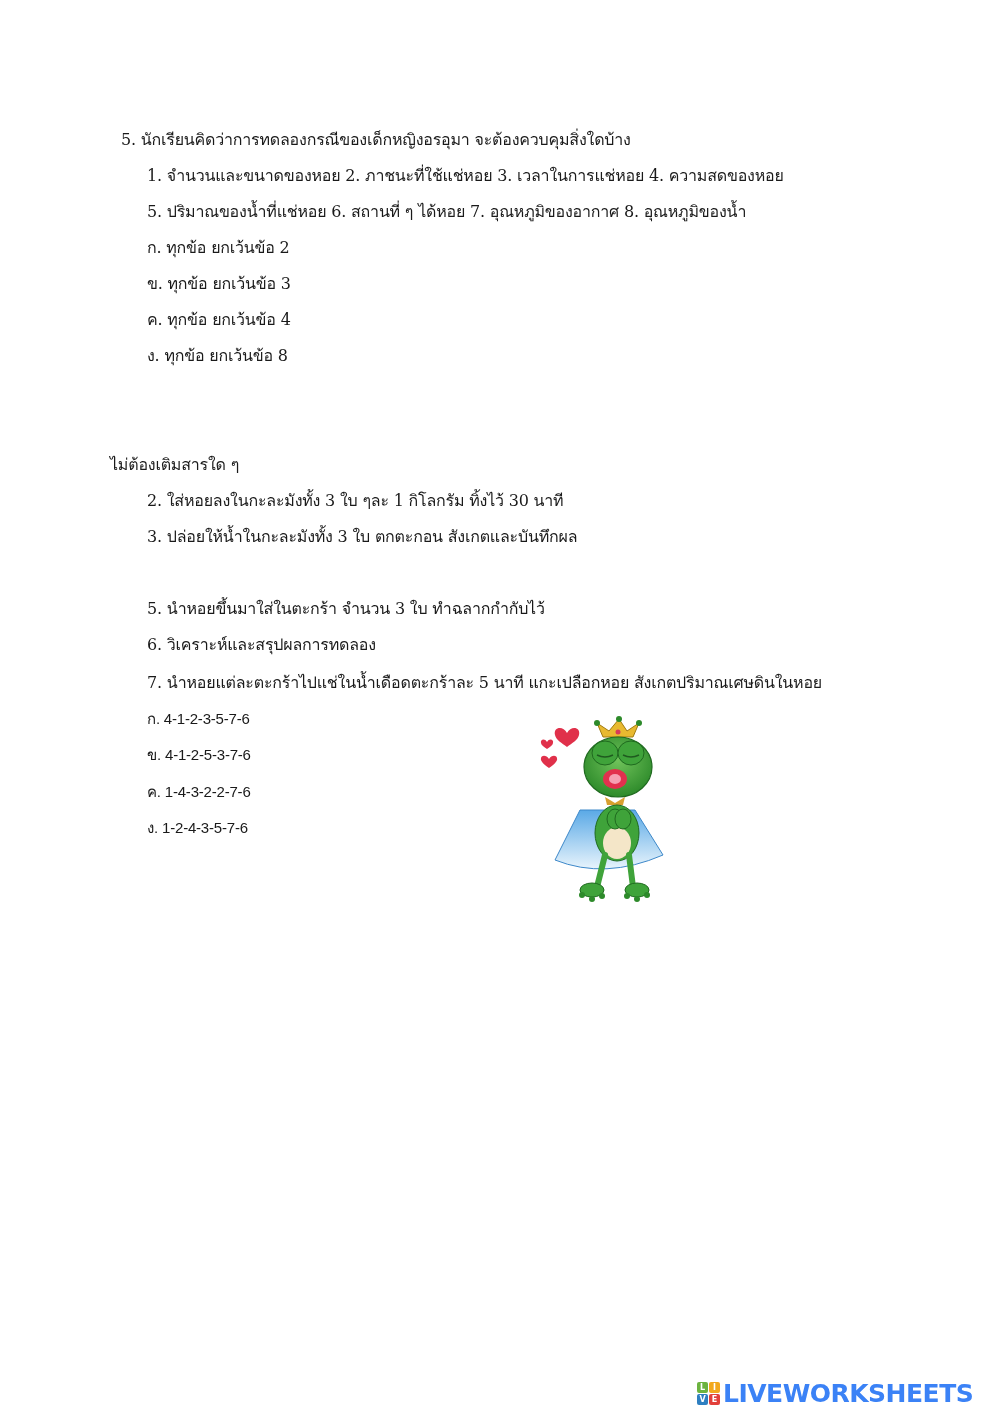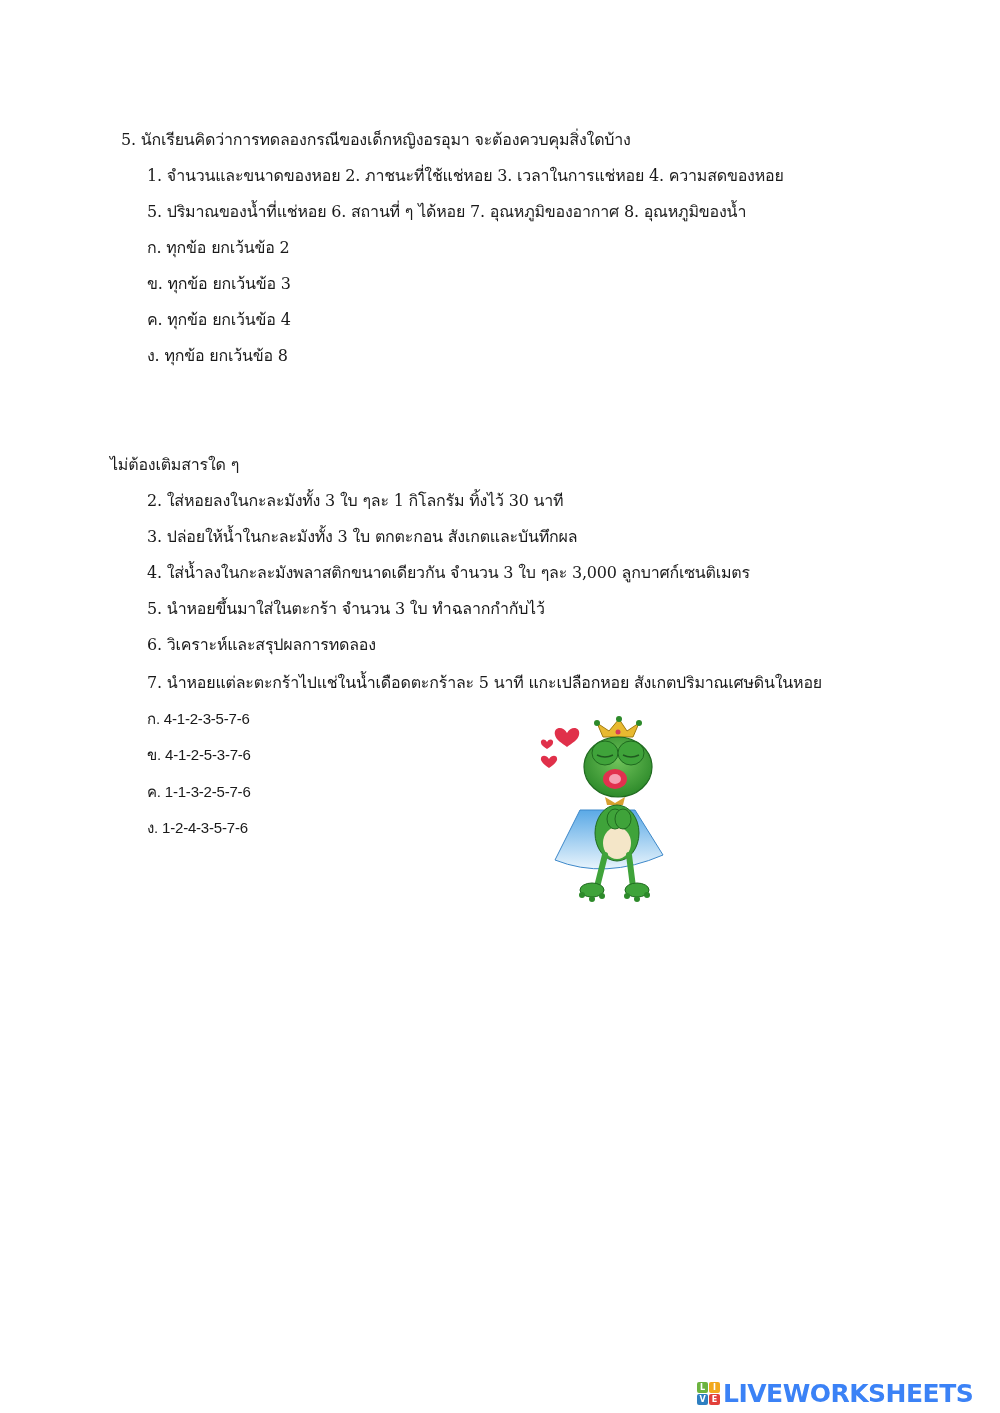--- a/index.html
+++ b/index.html
@@ -85,27 +85,26 @@
   <div class="line i" style="top:165px">1. จำนวนและขนาดของหอย  2. ภาชนะที่ใช้แช่หอย  3. เวลาในการแช่หอย  4. ความสดของหอย</div>
   <div class="line i" style="top:201px">5. ปริมาณของน้ำที่แช่หอย  6. สถานที่ ๆ ได้หอย  7. อุณหภูมิของอากาศ  8. อุณหภูมิของน้ำ</div>
   <div class="line i" style="top:237px">ก. ทุกข้อ ยกเว้นข้อ 2</div>
   <div class="line i" style="top:273px">ข. ทุกข้อ ยกเว้นข้อ 3</div>
   <div class="line i" style="top:309px">ค. ทุกข้อ ยกเว้นข้อ 4</div>
   <div class="line i" style="top:345px">ง. ทุกข้อ ยกเว้นข้อ 8</div>
 
   <div class="line wrap" style="top:454px">ไม่ต้องเติมสารใด ๆ</div>
   <div class="line i" style="top:490px">2. ใส่หอยลงในกะละมังทั้ง 3 ใบ ๆละ 1 กิโลกรัม ทิ้งไว้ 30 นาที</div>
   <div class="line i" style="top:526px">3. ปล่อยให้น้ำในกะละมังทั้ง 3 ใบ ตกตะกอน สังเกตและบันทึกผล</div>
-  <div class="line i" style="top:562px">4. ใส่น้ำลงในกะละมังพลาสติกขนาดเดียวกัน จำนวน 3 ใบ ๆละ 3,000 ลูกบาศก์เซนติเมตร</div>
   <div class="line i" style="top:598px">5. นำหอยขึ้นมาใส่ในตะกร้า จำนวน 3 ใบ ทำฉลากกำกับไว้</div>
   <div class="line i" style="top:634px">6. วิเคราะห์และสรุปผลการทดลอง</div>
   <div class="line i" style="top:672px">7. นำหอยแต่ละตะกร้าไปแช่ในน้ำเดือดตะกร้าละ 5 นาที แกะเปลือกหอย สังเกตปริมาณเศษดินในหอย</div>
   <div class="line i" style="top:708px; font-family:'Liberation Sans', sans-serif; font-size:15px;">ก. 4-1-2-3-5-7-6</div>
   <div class="line i" style="top:744px; font-family:'Liberation Sans', sans-serif; font-size:15px;">ข. 4-1-2-5-3-7-6</div>
-  <div class="line i" style="top:781px; font-family:'Liberation Sans', sans-serif; font-size:15px;">ค. 1-1-3-2-5-7-6</div>
+  <div class="line i" style="top:781px; font-family:'Liberation Sans', sans-serif; font-size:15px;">ค. 1-4-3-2-2-7-6</div>
   <div class="line i" style="top:817px; font-family:'Liberation Sans', sans-serif; font-size:15px;">ง.  1-2-4-3-5-7-6</div>
 
   <div class="frog-wrap">
     <svg viewBox="0 0 140 190">
       <defs>
         <linearGradient id="cape" x1="0" y1="0" x2="0" y2="1">
           <stop offset="0" stop-color="#5aa9e6"></stop>
           <stop offset="1" stop-color="#e8f4fc"></stop>
         </linearGradient>
         <radialGradient id="frogG" cx="0.5" cy="0.4" r="0.6">

